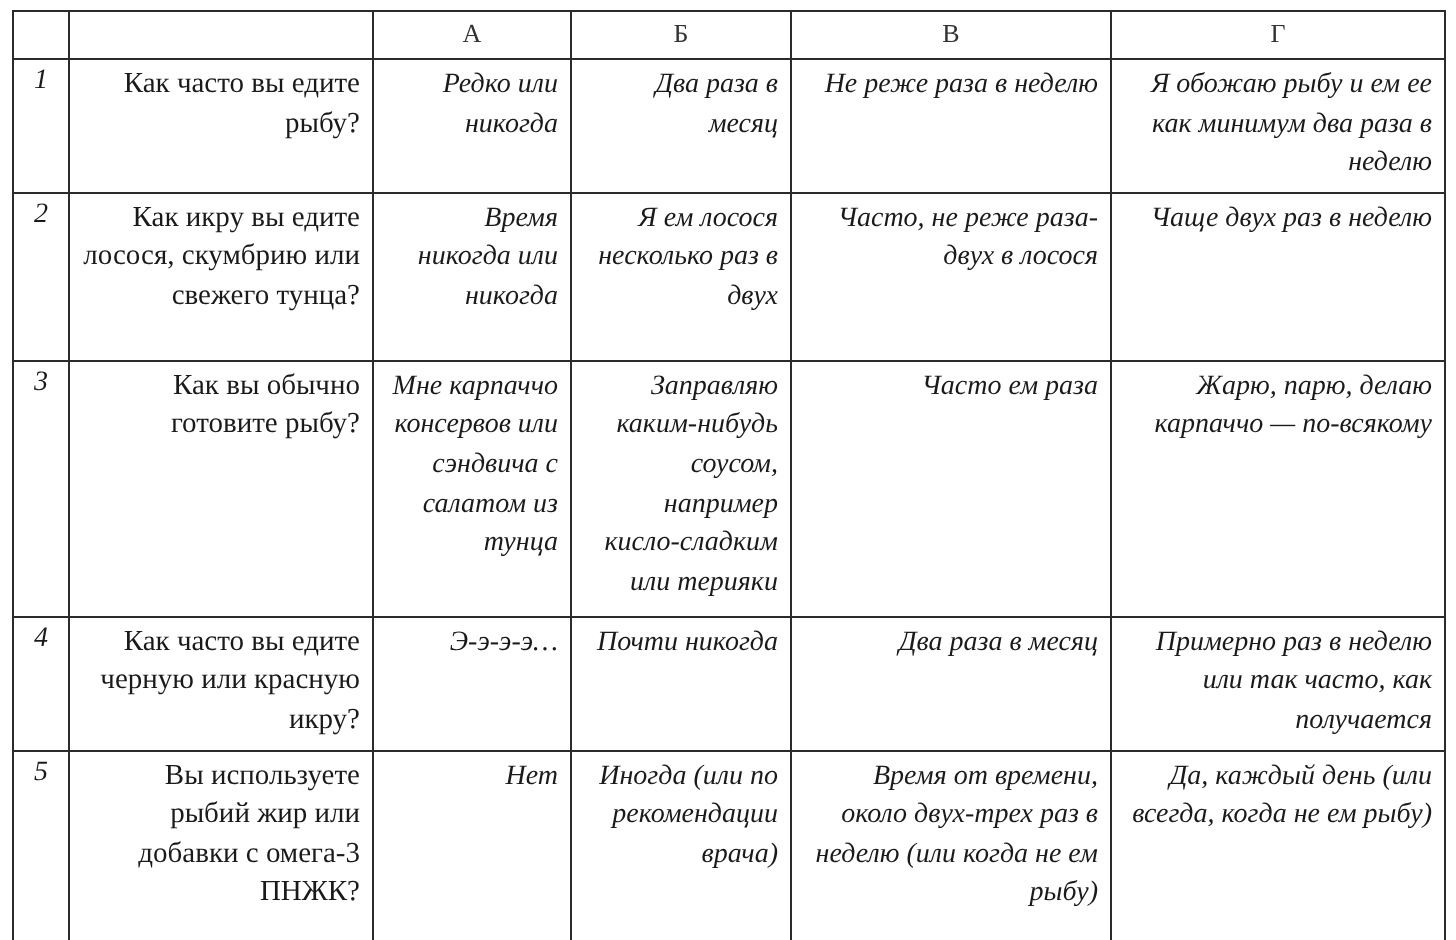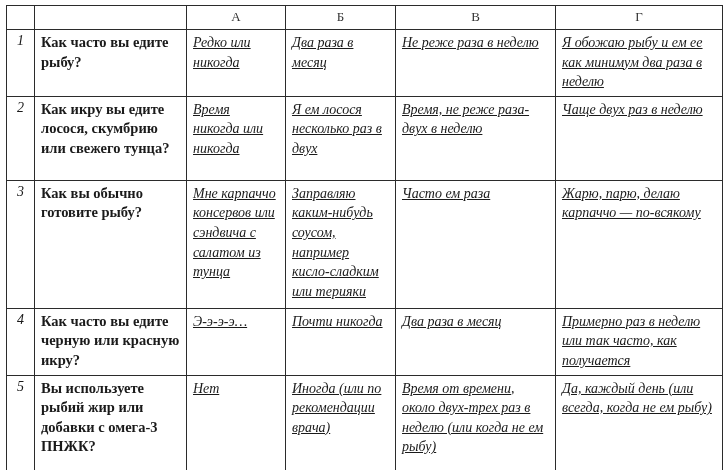--- a/index.html
+++ b/index.html
@@ -38,33 +38,32 @@
     vertical-align: middle;
     color: #333333;
   }
   td.num-cell {
     text-align: center;
     font-style: italic;
     font-size: 14px;
     padding-top: 5px;
   }
   td.question-cell {
-    font-weight: bold;
-    text-align: left;
+    font-weight: normal;
+    text-align: right;
     font-size: 14.5px;
     line-height: 1.35;
     padding-top: 5px;
   }
   td.answer-cell {
     font-style: italic;
-    text-align: left;
+    text-align: right;
     font-size: 14px;
     line-height: 1.4;
     padding-top: 5px;
-    text-decoration: underline;
   }
 </style>
 </head>
 <body>
 
 <div class="page">
   <table class="quiz">
     <colgroup>
       <col style="width:28px">
       <col style="width:152px">
@@ -90,21 +89,21 @@
       <td class="answer-cell">Два раза в месяц</td>
       <td class="answer-cell">Не реже раза в неделю</td>
       <td class="answer-cell">Я обожаю рыбу и ем ее как минимум два раза в неделю</td>
     </tr>
 
     <tr style="height:84px">
       <td class="num-cell">2</td>
       <td class="question-cell">Как икру вы едите лосося, скумбрию или свежего тунца?</td>
       <td class="answer-cell">Время никогда или никогда</td>
       <td class="answer-cell">Я ем лосося несколько раз в двух</td>
-      <td class="answer-cell">Время, не реже раза-двух в неделю</td>
+      <td class="answer-cell">Часто, не реже раза-двух в лосося</td>
       <td class="answer-cell">Чаще двух раз в неделю</td>
     </tr>
 
     <tr style="height:128px">
       <td class="num-cell">3</td>
       <td class="question-cell">Как вы обычно готовите рыбу?</td>
       <td class="answer-cell">Мне карпаччо консервов или сэндвича с салатом из тунца</td>
       <td class="answer-cell">Заправляю каким-нибудь соусом, например кисло-сладким или терияки</td>
       <td class="answer-cell">Часто ем раза</td>
       <td class="answer-cell">Жарю, парю, делаю карпаччо — по-всякому</td>

